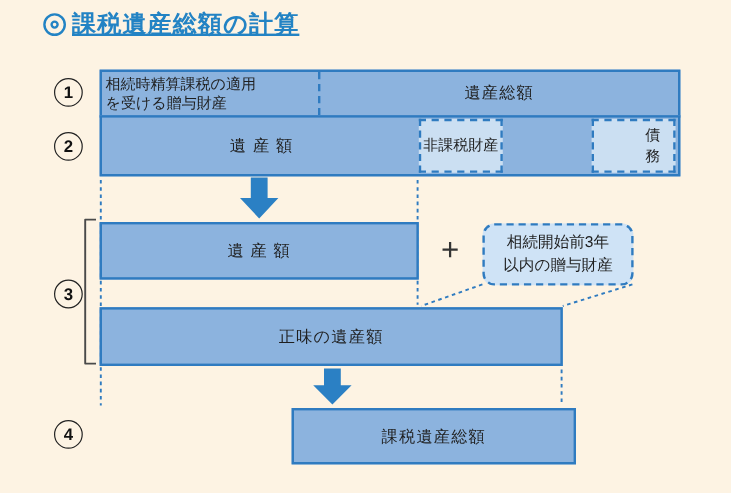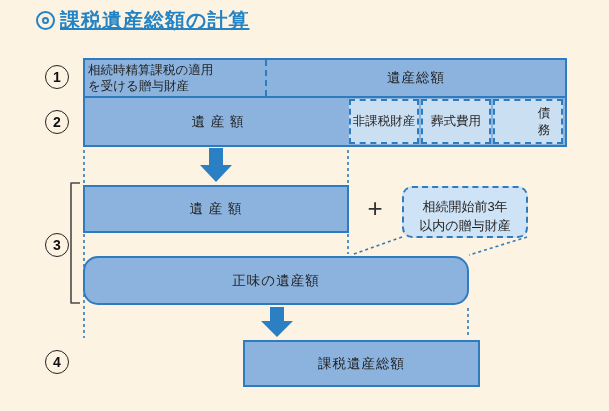--- a/index.html
+++ b/index.html
@@ -32,21 +32,21 @@
   .divider{border-left:2px dashed var(--box_border);}
   .cell-right{flex:1;display:flex;align-items:center;justify-content:center;}
   .estate-label{position:absolute;left:0;top:0;width:266px;height:100%;
     display:flex;align-items:center;justify-content:center;}
   .lightbox{position:absolute;background:var(--light_fill);border:2px dashed var(--box_border);
     display:flex;align-items:center;justify-content:center;font-size:12.5px;letter-spacing:0;text-align:center;}
   .plus{position:absolute;z-index:2;display:flex;align-items:center;justify-content:center;
     font-size:26px;color:#333;font-weight:normal;}
   .callout{position:absolute;z-index:2;background:var(--callout_fill);
     border:2px dashed var(--box_border);border-radius:10px;display:flex;flex-direction:column;
-    align-items:center;justify-content:flex-end;font-size:13px;line-height:1.45;letter-spacing:0;}
+    align-items:center;justify-content:center;font-size:13px;line-height:1.45;letter-spacing:0;}
   .row4-light{font-size:13.5px;letter-spacing:1px;}
 </style>
 </head>
 <body>
 
 <div class="stage">
 
   <div class="title">
     <span class="dc-outer">
         <span class="dc-inner"></span>
@@ -75,27 +75,26 @@
       <div>相続時精算課税の適用</div>
       <div>を受ける贈与財産</div>
     </div>
     <div class="divider"></div>
     <div class="cell-right">遺産総額</div>
   </div>
 
   <div class="box" style="left:83px;top:96px;width:484px;height:51px;">
     <div class="estate-label">遺 産 額</div>
     <div class="lightbox" style="left:264px;top:1px;width:70px;height:45px;font-family:Liberation Serif, serif;">非課税財産</div>
-    <div class="lightbox" style="left:336px;top:1px;width:70px;height:45px;">葬式費用</div>
     <div class="lightbox" style="left:408px;top:1px;width:70px;height:45px;padding-left:32px;">債　務</div>
   </div>
 
   <div class="box center" style="left:83px;top:185px;width:266px;height:48px;">遺 産 額</div>
   <div class="plus" style="left:360px;top:192px;width:30px;height:32px;">+</div>
   <div class="callout" style="left:402px;top:186px;width:126px;height:52px;">
     <div>相続開始前3年</div>
     <div>以内の贈与財産</div>
   </div>
-  <div class="box center" style="left:83px;top:256px;width:386px;height:49px;border-radius:15px;">正味の遺産額</div>
+  <div class="box center" style="left:83px;top:256px;width:386px;height:49px;">正味の遺産額</div>
 
   <div class="box center" style="left:243px;top:340px;width:237px;height:47px;">課税遺産総額</div>
 
 </div>
 
 </body></html>

